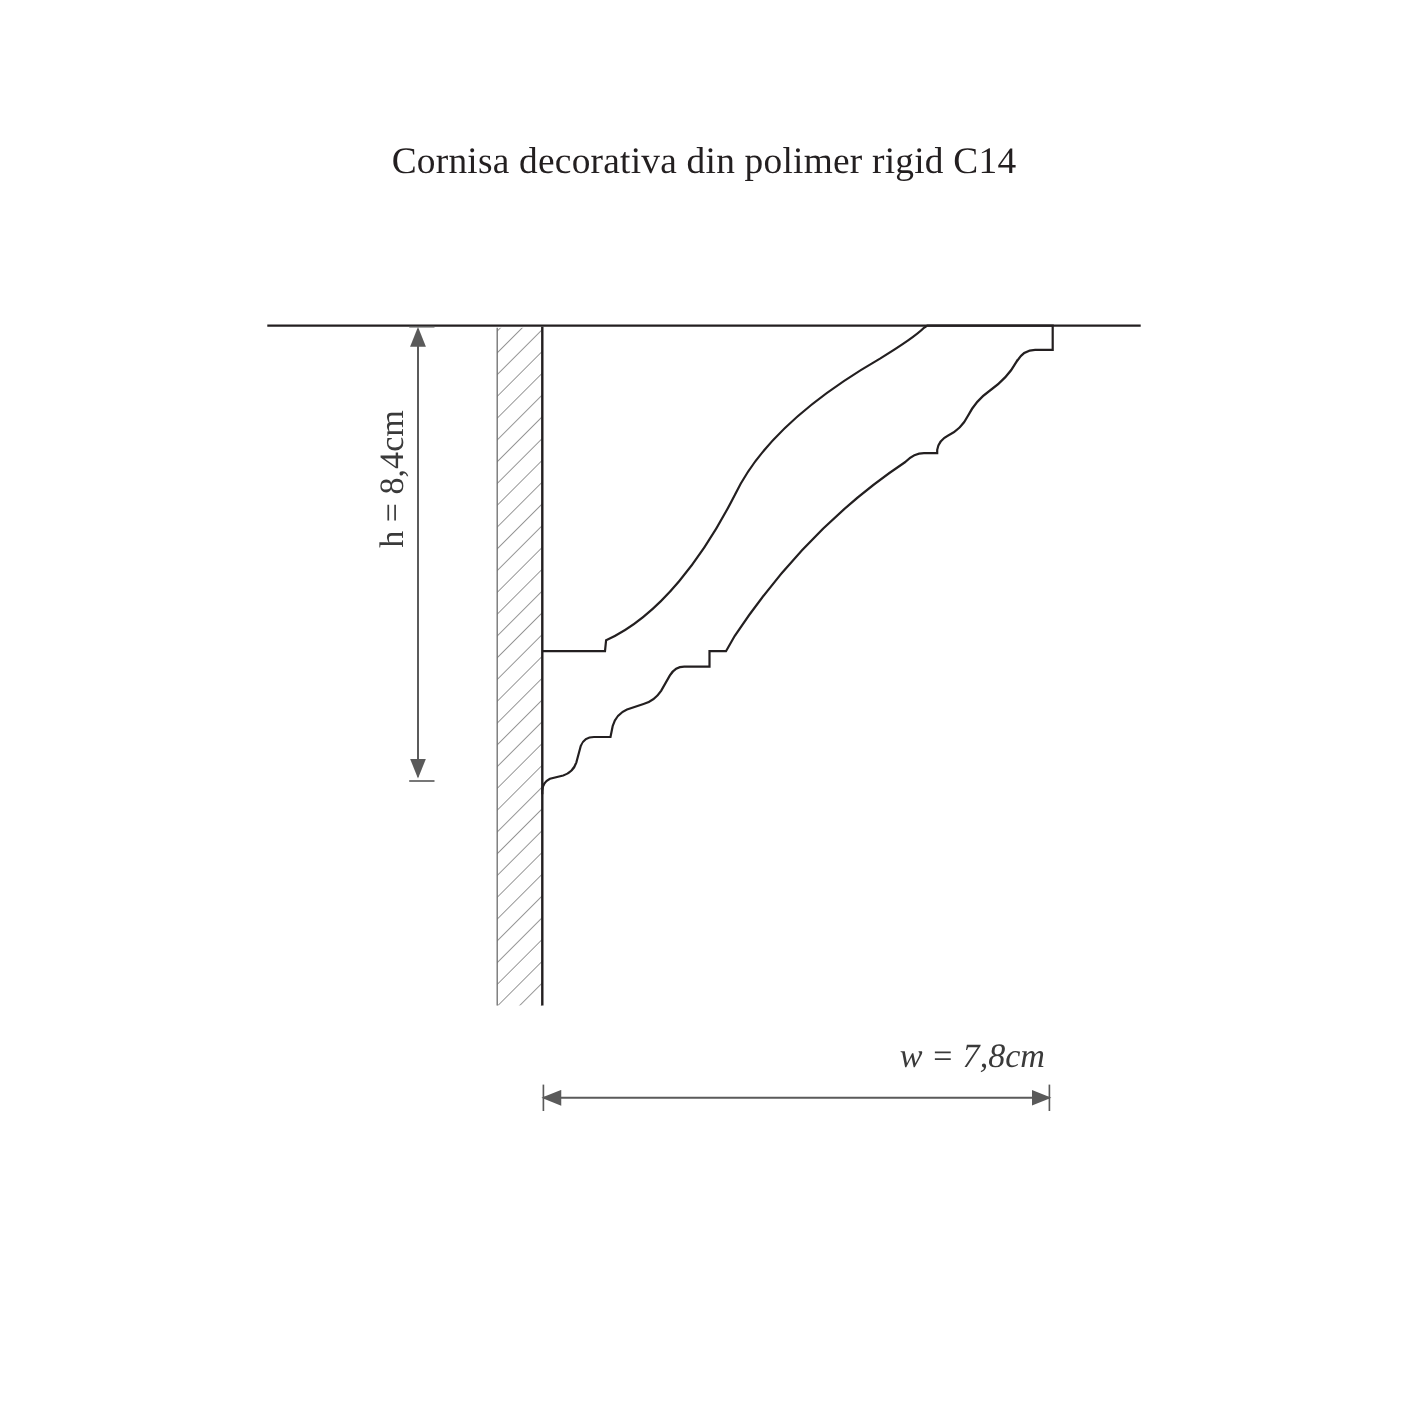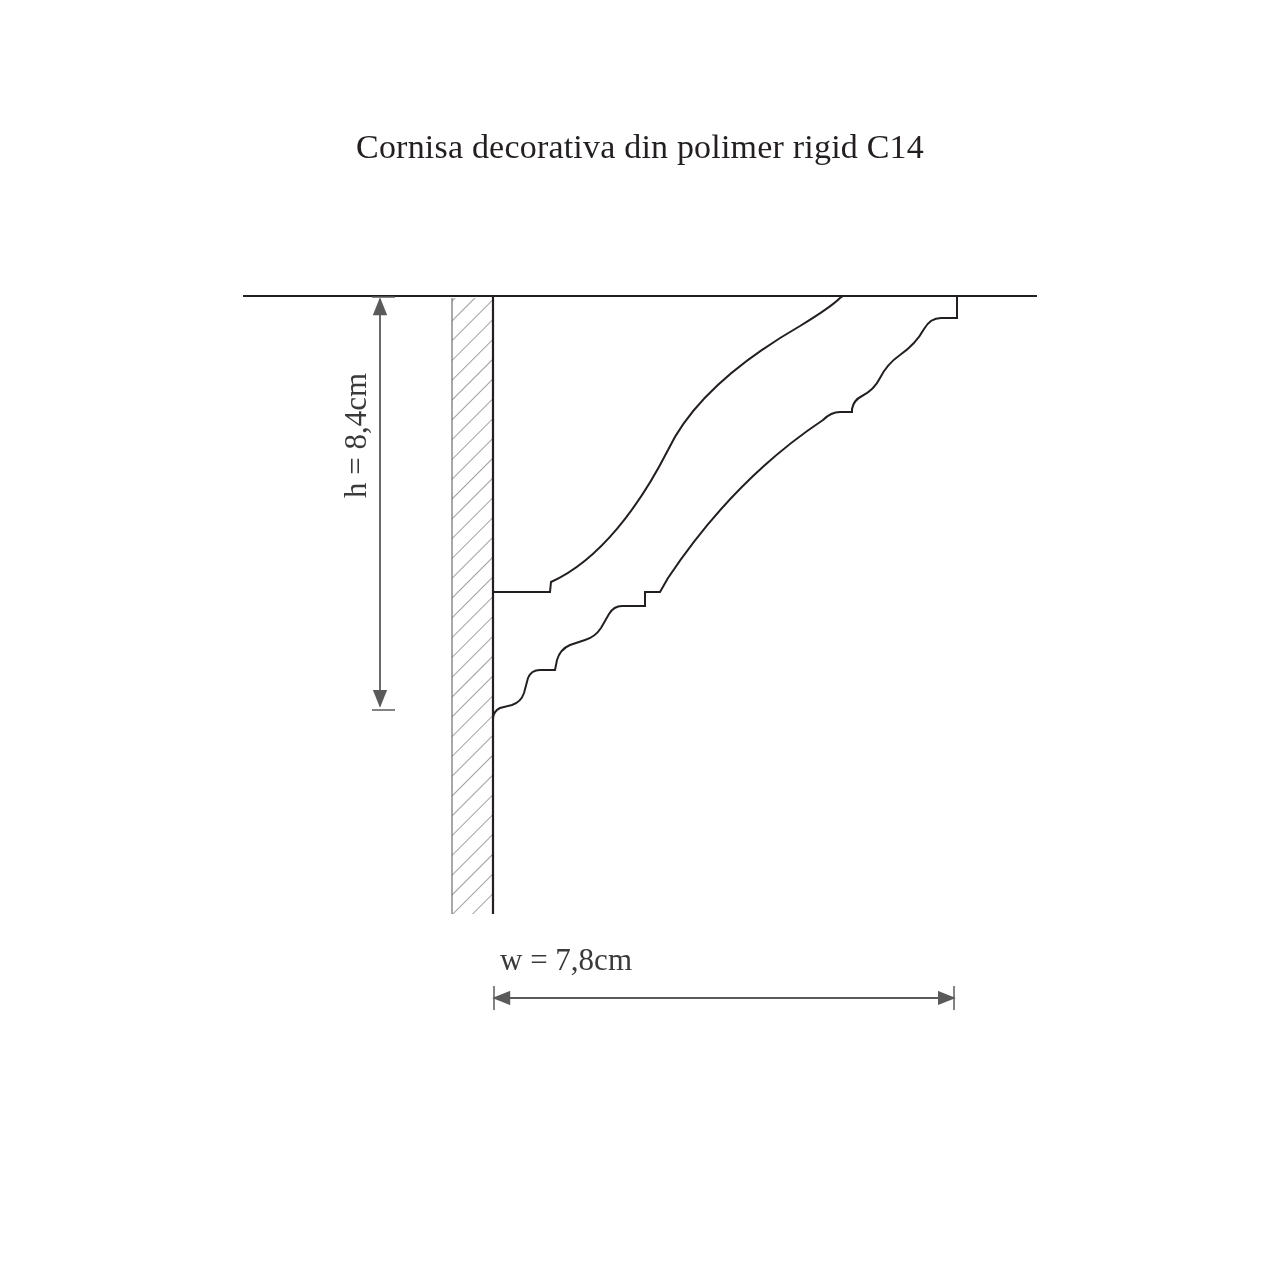--- a/index.html
+++ b/index.html
@@ -47,21 +47,22 @@
     top: 420px;
     width: 120px;
     text-align: center;
     transform: rotate(-90deg);
     transform-origin: 50% 50%;
   }
   #width-label {
     left: 500px;
     top: 942px;
     width: 450px;
-    text-align: left;
+    text-align: right;
+    font-style: italic;
   }
 </style>
 </head>
 <body>
 
 <div class="page">
 
   <div class="title">Cornisa decorativa din polimer rigid C14</div>
 
   <svg class="drawing" viewBox="0 0 1280 1280">

